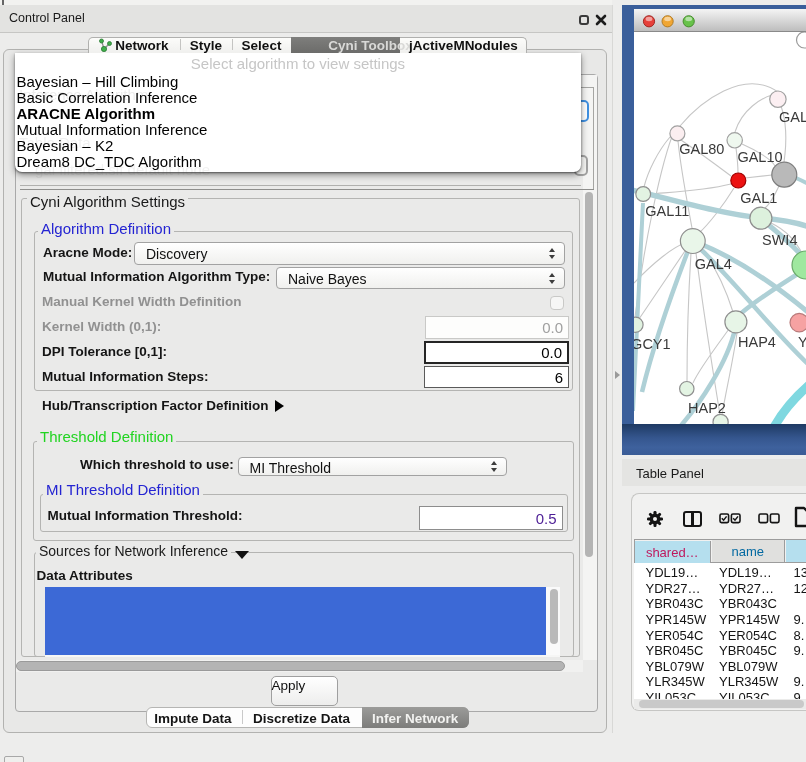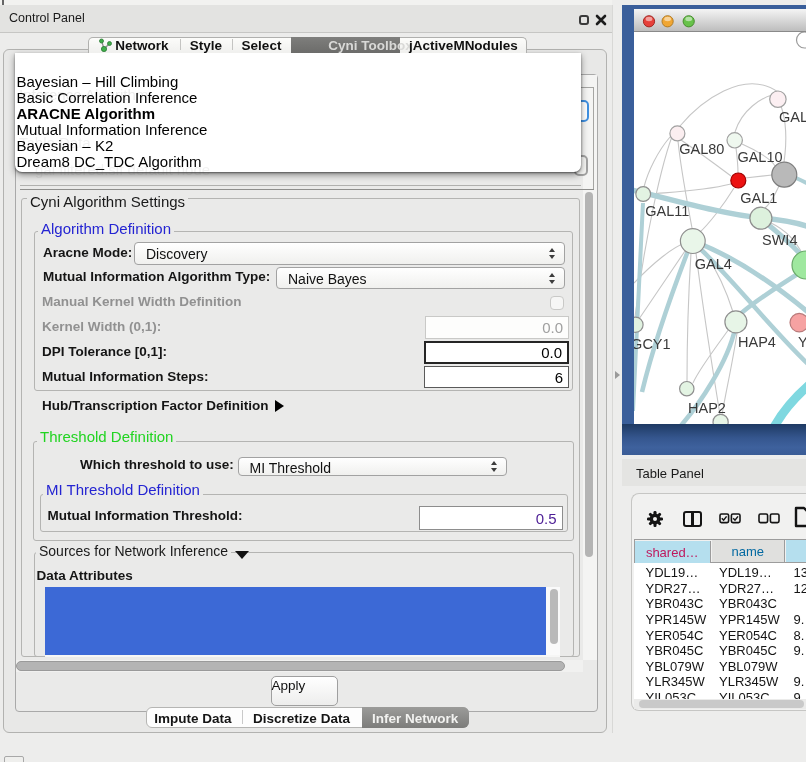--- a/index.html
+++ b/index.html
@@ -148,20 +148,21 @@
 <div class="abs" style="left:400px;top:38px;width:127px;height:22px;text-align:center;font-size:13.5px;font-weight:bold;color:#111;z-index:62;">jActiveMNodules</div>
 <svg class="abs" style="left:97px;top:38px;z-index:63;" width="16" height="15" viewBox="0 0 16 15">
   <line x1="5" y1="4" x2="7" y2="11" stroke="#8a8a8a" stroke-width="1.2"></line>
   <line x1="7" y1="11" x2="12" y2="6" stroke="#8a8a8a" stroke-width="1.2"></line>
   <circle cx="4.5" cy="3" r="2" fill="#3fae4a" stroke="#2a7a33" stroke-width="0.8"></circle>
   <circle cx="7" cy="11" r="2.6" fill="#3fae4a" stroke="#2a7a33" stroke-width="0.8"></circle>
   <circle cx="12.5" cy="5.5" r="2" fill="#3fae4a" stroke="#2a7a33" stroke-width="0.8"></circle>
 </svg>
 
 <div class="abs" style="left:15px;top:52.5px;width:566px;height:119px;background:#fff;border-radius:0 0 7px 7px;box-shadow:0 1px 2px rgba(0,0,0,0.45), 0 3px 7px rgba(0,0,0,0.42);z-index:50;">
+  <div class="abs" style="left:0;top:2px;width:566px;text-align:center;font-size:15px;color:#c6c6c6;">Select algorithm to view settings</div>
   <div class="abs" style="left:4px;top:33px;font-size:15px;color:rgba(110,110,110,0.13);">Inference Algorithm</div>
   <div class="abs" style="left:4px;top:81px;font-size:15px;color:rgba(110,110,110,0.10);">Table Data</div>
   <div class="abs" style="left:20px;top:108px;font-size:15px;color:rgba(80,80,80,0.08);text-align:center;">gal filtered.sif default node</div>
   <div class="abs" style="left:1.5px;top:21px;font-size:15px;color:#000;line-height:16.05px;">Bayesian – Hill Climbing<br>Basic Correlation Inference<br><b>ARACNE Algorithm</b><br>Mutual Information Inference<br>Bayesian – K2<br>Dream8 DC_TDC Algorithm</div>
 </div>
 
 <div class="abs" style="left:622px;top:5px;width:184px;height:450px;background:#3a5f9b;"></div>
 <div class="abs" style="left:622px;top:423.5px;width:184px;height:31.5px;background:linear-gradient(#1e3a63,#35568e 45%,#3e619d 75%,#3a5c96);"></div>
 <div class="abs" style="left:634px;top:9px;width:172px;height:23px;background:linear-gradient(#f4f4f4,#bdbdbd);border-bottom:1px solid #8a8a8a;"></div>
 <svg class="abs" style="left:634px;top:9px;" width="172" height="23" viewBox="0 0 172 23">

